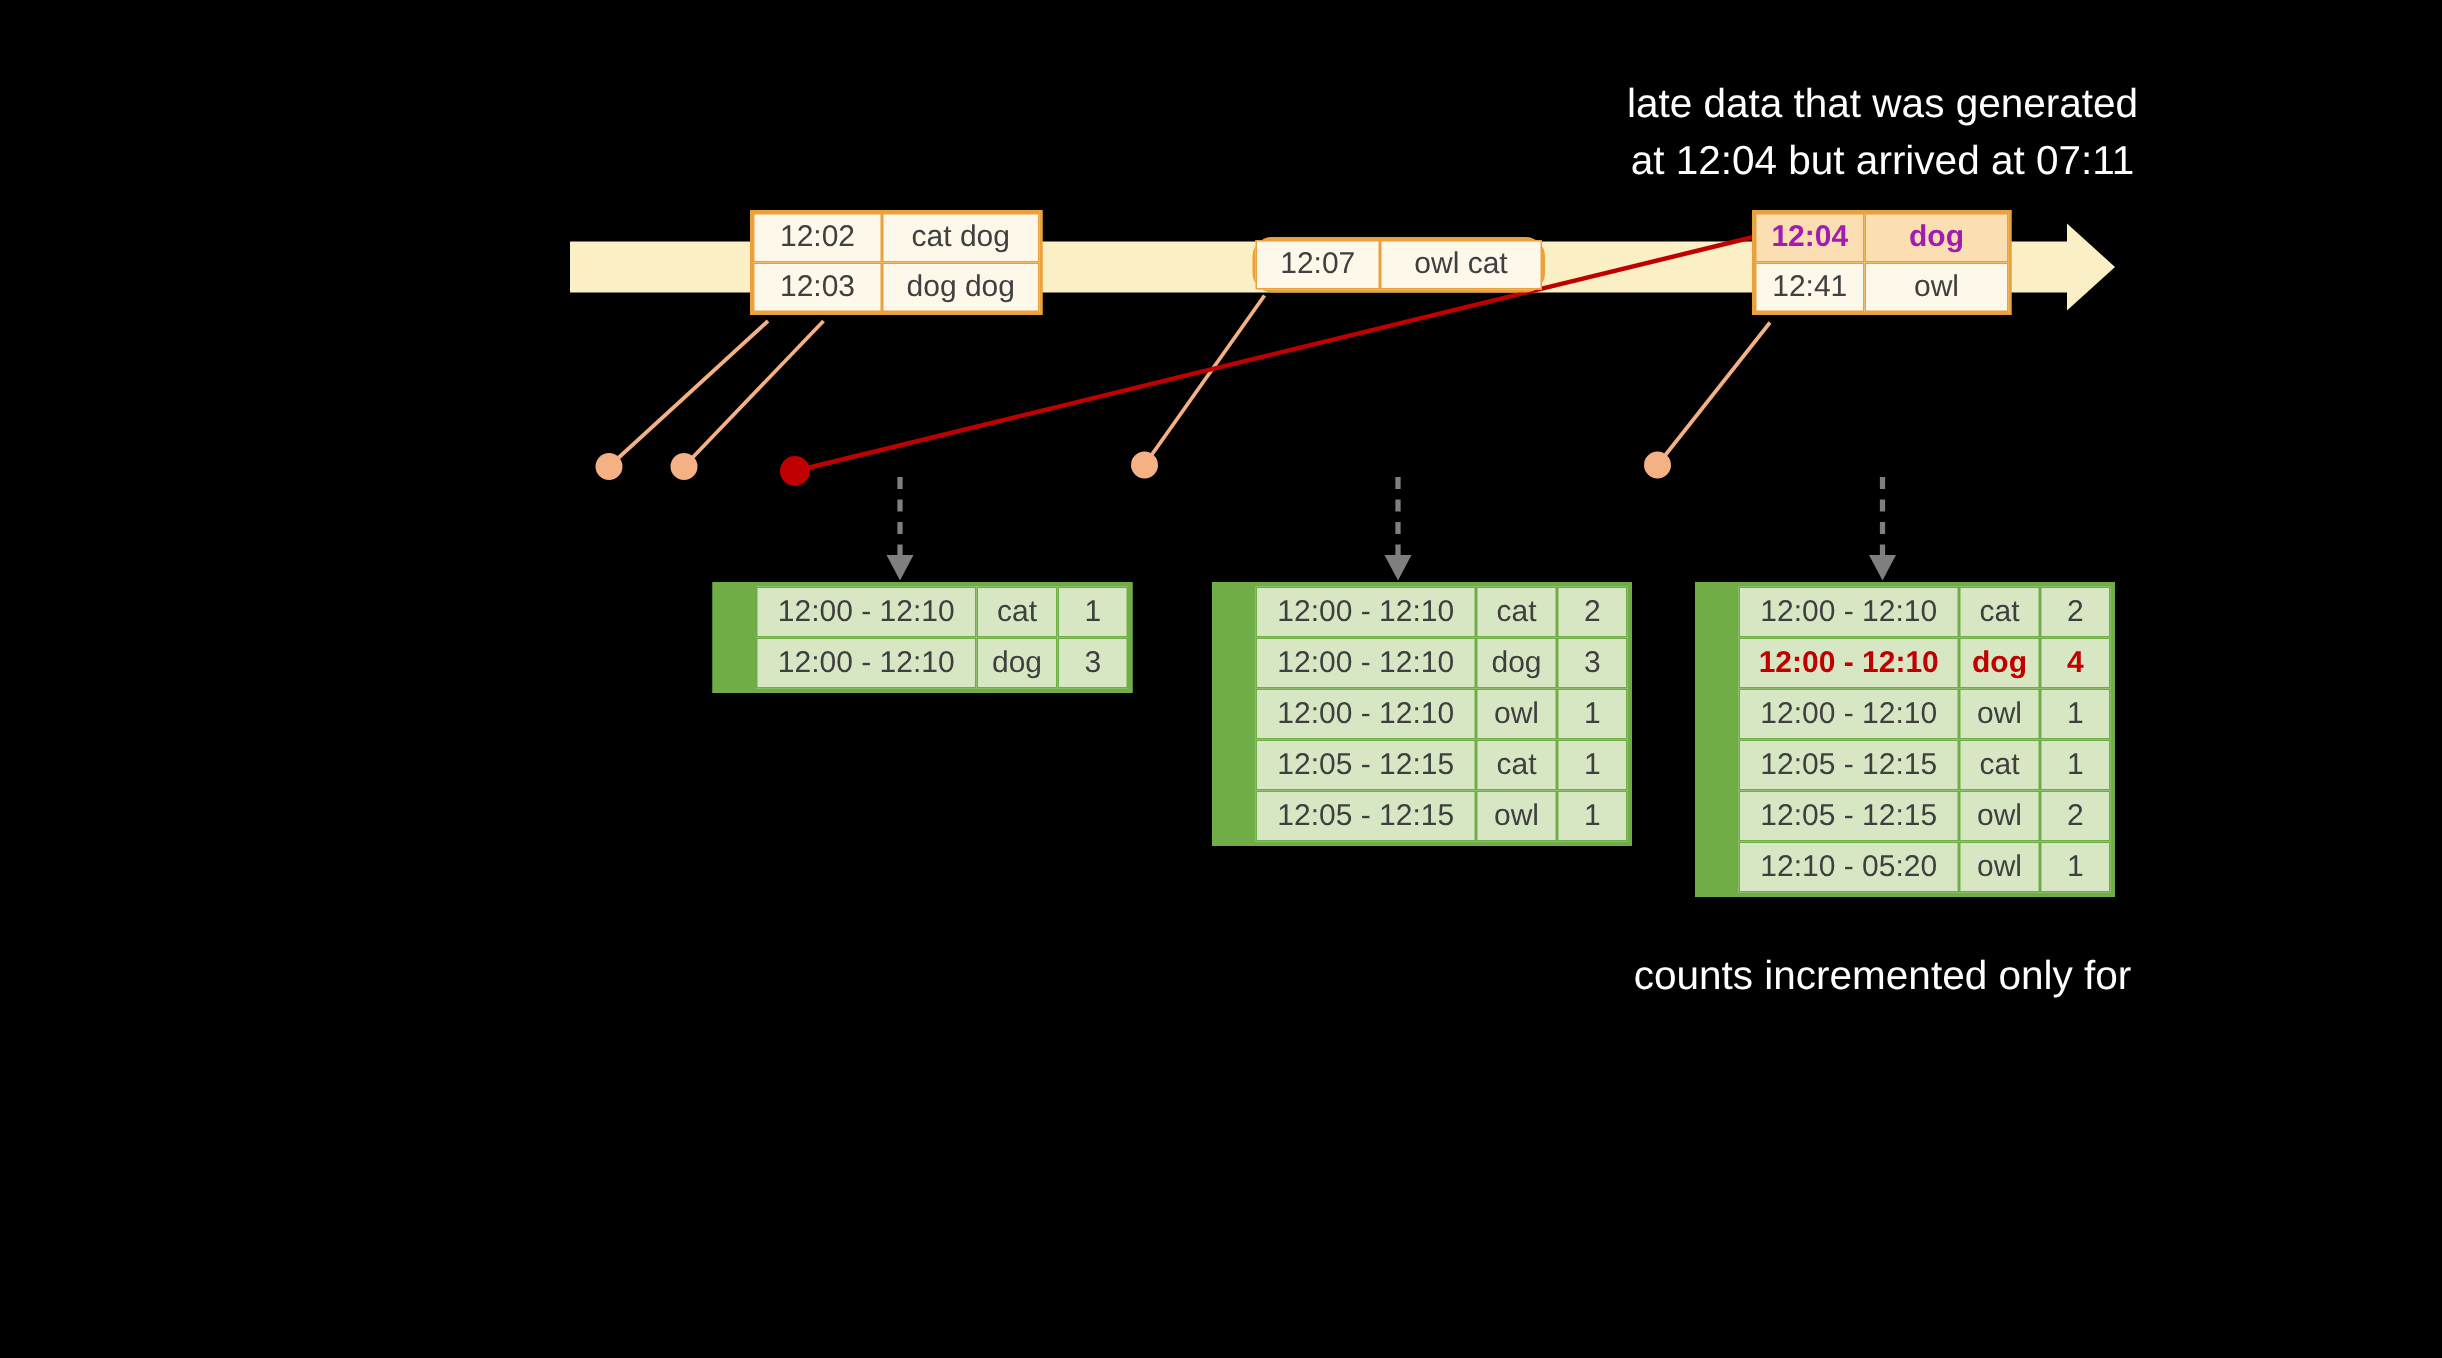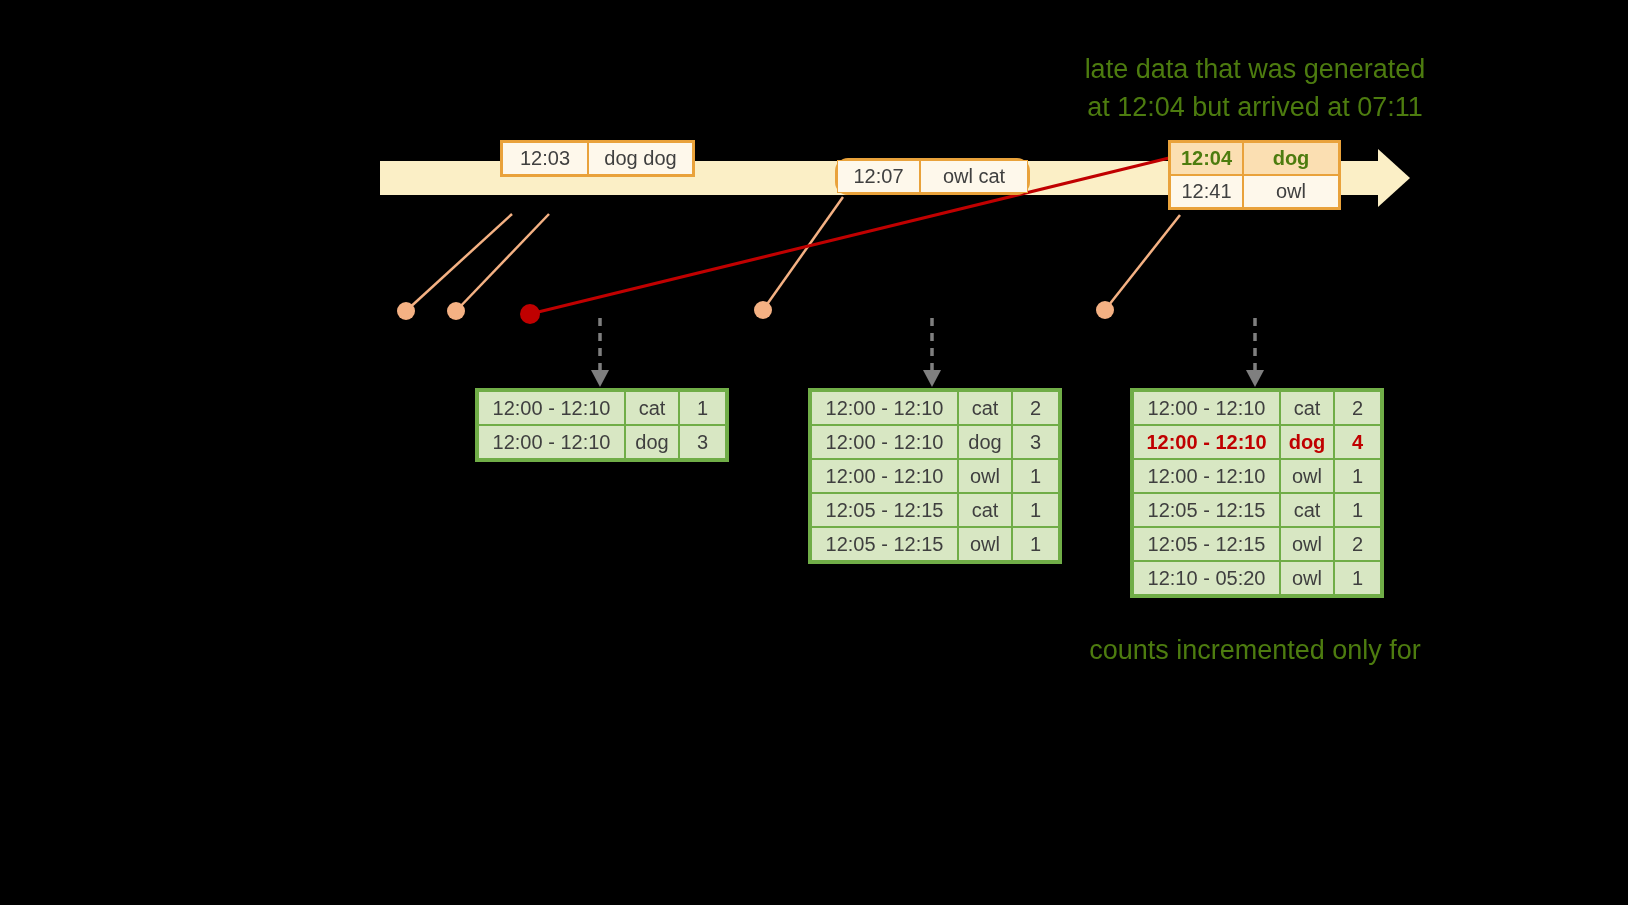--- a/index.html
+++ b/index.html
@@ -12,35 +12,35 @@
   .timeline-band { position:absolute; left:380px; top:161px; width:998px; height:34px;
                    background:#FBEFC6; z-index:1; }
   .timeline-head { position:absolute; left:1378px; top:149px; width:0; height:0;
                    border-top:29px solid transparent; border-bottom:29px solid transparent;
                    border-left:32px solid #FBEFC6; z-index:1; }
 
   .event-table { position:absolute; z-index:3; border:2px solid #E9A23B; background:#E9A23B; }
   .ev-row { display:flex; }
   .ev-cell { border:1.5px solid #E9A23B; background:#FEF8EB; color:#404040; font-size:20px;
              display:flex; align-items:center; justify-content:center; height:33px; }
-  .ev-cell.late { background:#FBDFB2; color:#4d7c0f; font-weight:bold; }
+  .ev-cell.late { background:#FBDFB2; color:#a21caf; font-weight:bold; }
   .et1 .time{width:86px} .et1 .words{width:105px}
   .et2 .time{width:83px} .et2 .words{width:108px}
   .et3 .time{width:73px} .et3 .words{width:96px}
 
-  .result-table { position:absolute; z-index:3; border:3px solid #70AD47; background:#70AD47; }
+  .result-table { position:absolute; z-index:3; border:3px solid #70AD47; background:#70AD47;padding-left:26px; }
   .rt-row { display:flex; }
   .rt-cell { border:1.5px solid #70AD47; background:#D8E7C3; color:#3F3F3F; font-size:20px;
              display:flex; align-items:center; justify-content:center; height:34px; }
   .rt-cell.c1 { width:147px; }
   .rt-cell.c2 { width:54px; }
   .rt-cell.c3 { width:47px; }
   .rt-row.late .rt-cell { color:#C00000; font-weight:bold; }
 
-  .annotation { position:absolute; z-index:4; color:#4d7c0f; font-size:27px; line-height:38px;
+  .annotation { position:absolute; z-index:4; color:#ffffff; font-size:27px; line-height:38px;
                 text-align:center; width:470px; }
 </style>
 </head>
 <body>
 
 <div class="canvas">
 
   <div class="timeline-band"></div>
   <div class="timeline-head"></div>
 
@@ -59,20 +59,24 @@
 
     <line x1="600" y1="318" x2="600" y2="370" stroke="#7F7F7F" stroke-width="3.5" stroke-dasharray="8 7"></line>
     <polygon points="591,370 609,370 600,387" fill="#7F7F7F"></polygon>
     <line x1="932" y1="318" x2="932" y2="370" stroke="#7F7F7F" stroke-width="3.5" stroke-dasharray="8 7"></line>
     <polygon points="923,370 941,370 932,387" fill="#7F7F7F"></polygon>
     <line x1="1255" y1="318" x2="1255" y2="370" stroke="#7F7F7F" stroke-width="3.5" stroke-dasharray="8 7"></line>
     <polygon points="1246,370 1264,370 1255,387" fill="#7F7F7F"></polygon>
   </svg>
 
   <div class="event-table et1" style="left:500px; top:140px;">
+    <div class="ev-row">
+      <div class="ev-cell time">12:02</div>
+      <div class="ev-cell words">cat dog</div>
+    </div>
     <div class="ev-row">
       <div class="ev-cell time">12:03</div>
       <div class="ev-cell words">dog dog</div>
     </div>
   </div>
 
   <div class="event-table et2" style="left:835px; top:158px;border-radius:13px;">
     <div class="ev-row">
       <div class="ev-cell time">12:07</div>
       <div class="ev-cell words">owl cat</div>

